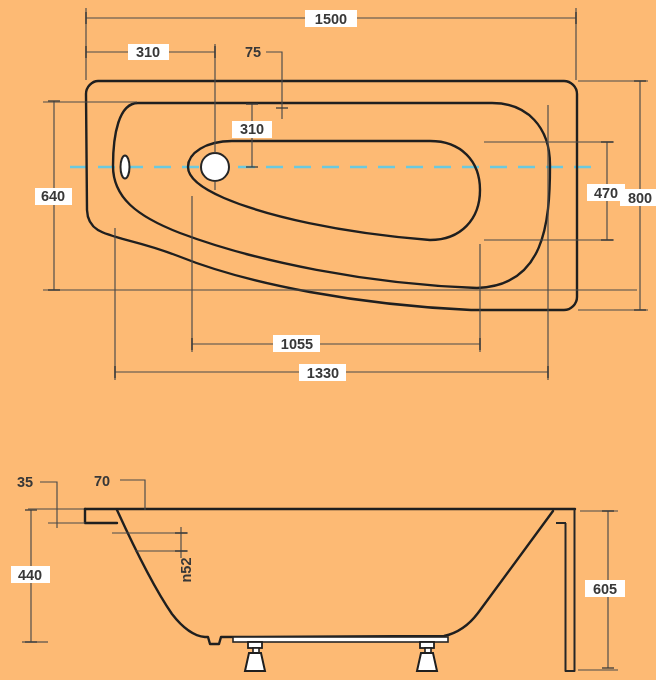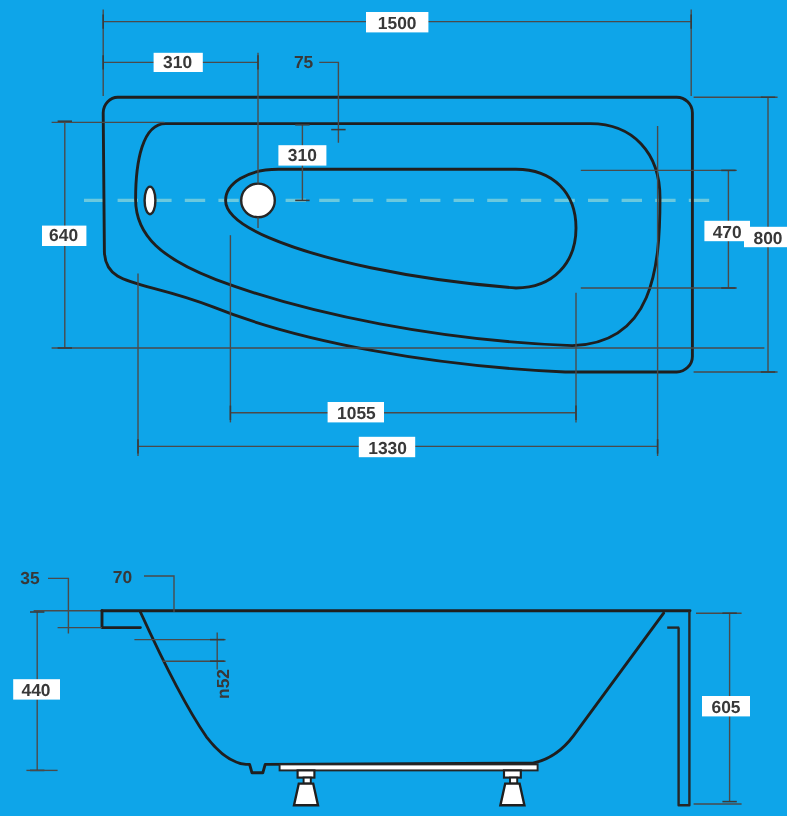--- a/index.html
+++ b/index.html
@@ -1,16 +1,16 @@
 <!DOCTYPE html>
 <html><head>
 <meta charset="utf-8">
 <style>
   html,body{margin:0;padding:0;background:#ffffff;}
-  .canvas-wrap{position:relative;width:656px;height:680px;background:#0ea5e9;overflow:hidden;}
+  .canvas-wrap{position:relative;width:656px;height:680px;background:#fdba74;overflow:hidden;}
   svg{display:block;}
   .outline{stroke:#1f1f1f;stroke-width:2.4;fill:none;stroke-linejoin:round;stroke-linecap:round;}
   .outline-mid{stroke:#262626;stroke-width:2;fill:none;stroke-linejoin:round;}
   .thin{stroke:#4a4a4a;stroke-width:1.15;fill:none;}
   .tick{stroke:#3a3a3a;stroke-width:1.3;}
   .centerline{stroke:#6bc9de;stroke-width:2.6;fill:none;stroke-dasharray:17 11;}
   .whitefill{fill:#ffffff;}
   .labelbg{fill:#ffffff;}
   .dim-label{font-family:"Liberation Sans",sans-serif;font-size:14.5px;font-weight:bold;fill:#383838;text-anchor:middle;}
 </style>

